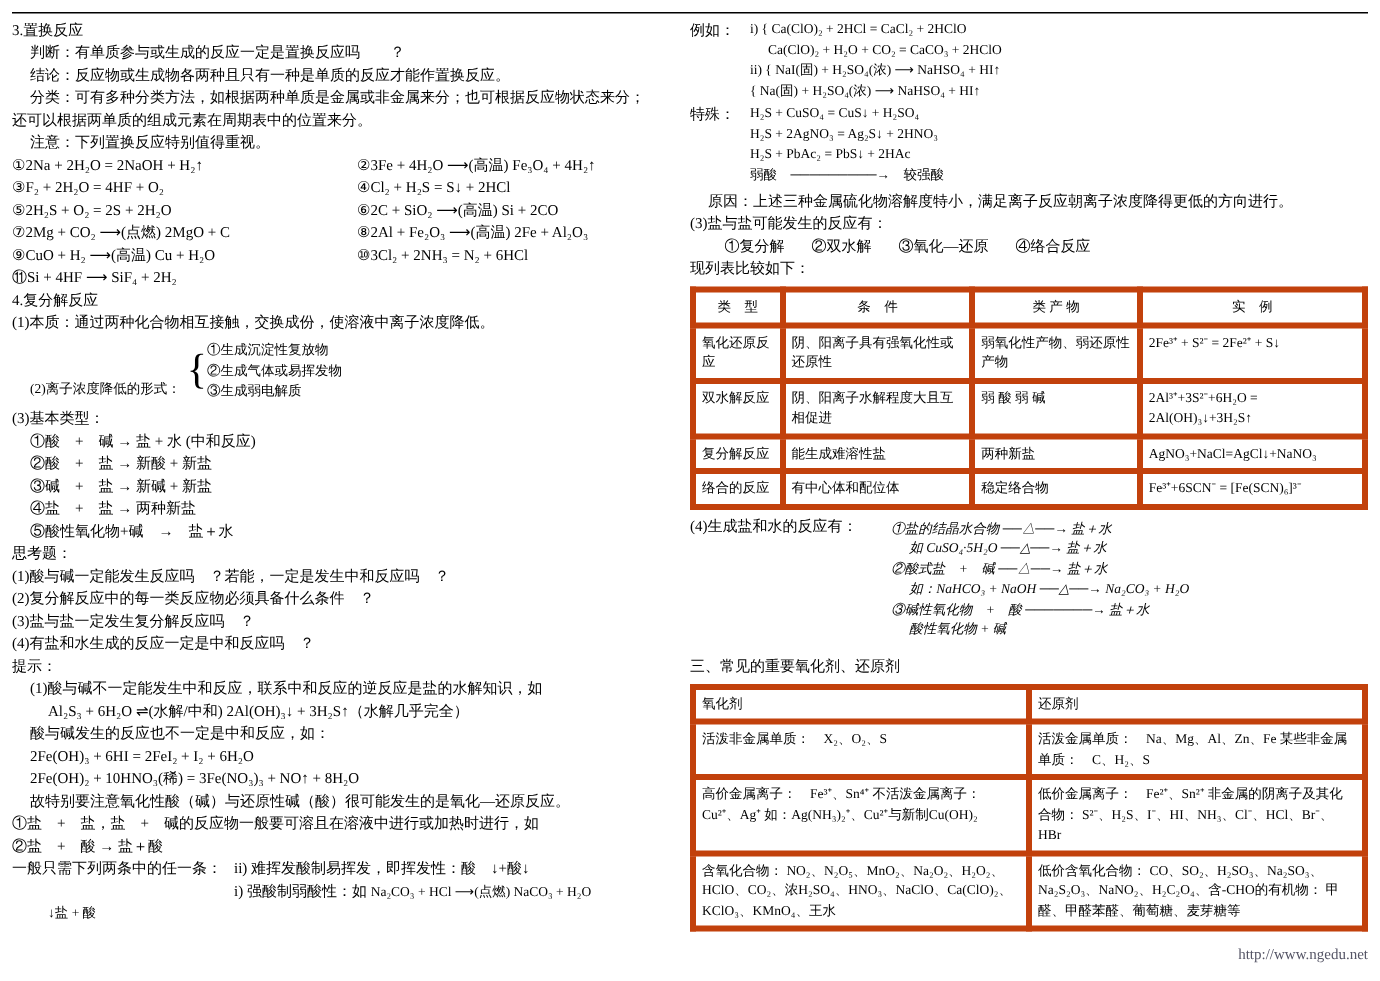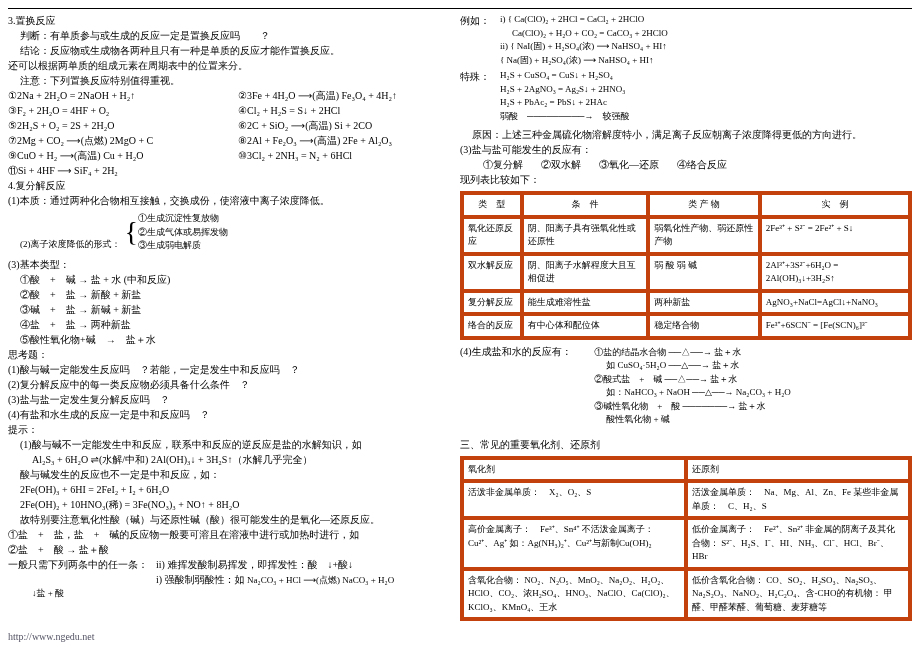--- a/index.html
+++ b/index.html
@@ -53,44 +53,46 @@
     border: 4px solid #c2410c;
     padding: 3px 4px;
     text-align: left;
     vertical-align: top;
   }
   th {
     font-weight: normal;
     text-align: center;
   }
   .footer {
-    text-align: left;
+    text-align: right;
     font-size: 10px;
     color: #556;
     margin-top: 4px;
   }
   .small { font-size: 9px; }
   .tab-row { display: flex; gap: 18px; margin-left: 23px; }
   .rx-arrow-block {
     margin: 2px 0 4px 12px;
     font-size: 9px;
   }
   .rx-arrow-block div {
     display: flex;
     align-items: center;
+    font-style: italic;
   }
 </style>
 </head>
 <body>
 
 <div class="page">
   <div class="col">
     <div>3.置换反应</div>
     <div class="indent1">判断：有单质参与或生成的反应一定是置换反应吗　　？</div>
     <div class="indent1">结论：反应物或生成物各两种且只有一种是单质的反应才能作置换反应。</div>
+    <div class="indent1">分类：可有多种分类方法，如根据两种单质是金属或非金属来分；也可根据反应物状态来分；</div>
     <div>还可以根据两单质的组成元素在周期表中的位置来分。</div>
     <div class="indent1">注意：下列置换反应特别值得重视。</div>
 
     <div class="reactions">
       <div>①2Na + 2H₂O = 2NaOH + H₂↑</div>
       <div>②3Fe + 4H₂O ⟶(高温) Fe₃O₄ + 4H₂↑</div>
       <div>③F₂ + 2H₂O = 4HF + O₂</div>
       <div>④Cl₂ + H₂S = S↓ + 2HCl</div>
       <div>⑤2H₂S + O₂ = 2S + 2H₂O</div>
       <div>⑥2C + SiO₂ ⟶(高温) Si + 2CO</div>

